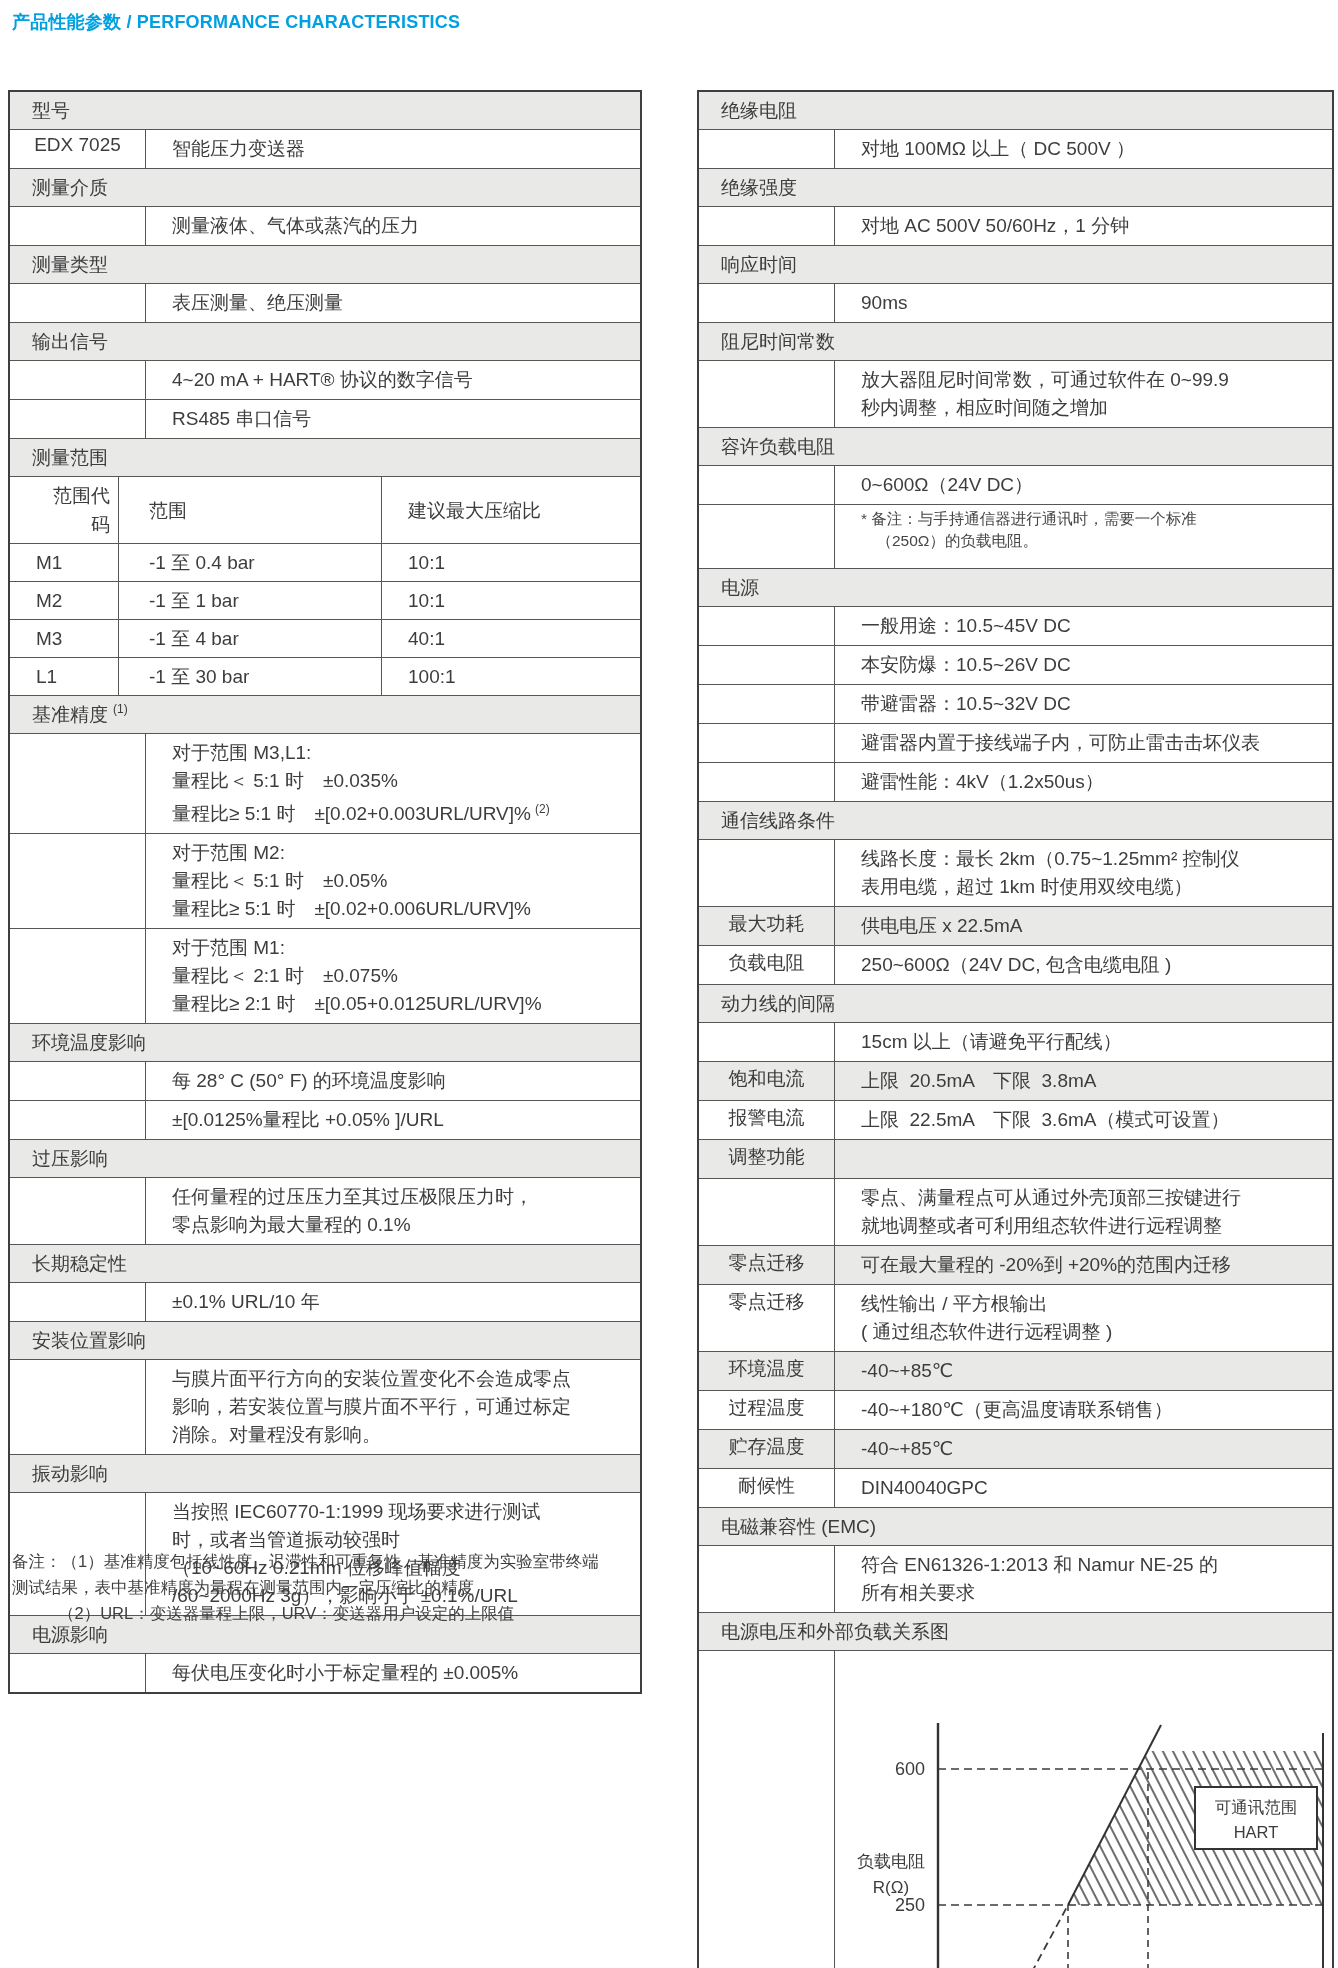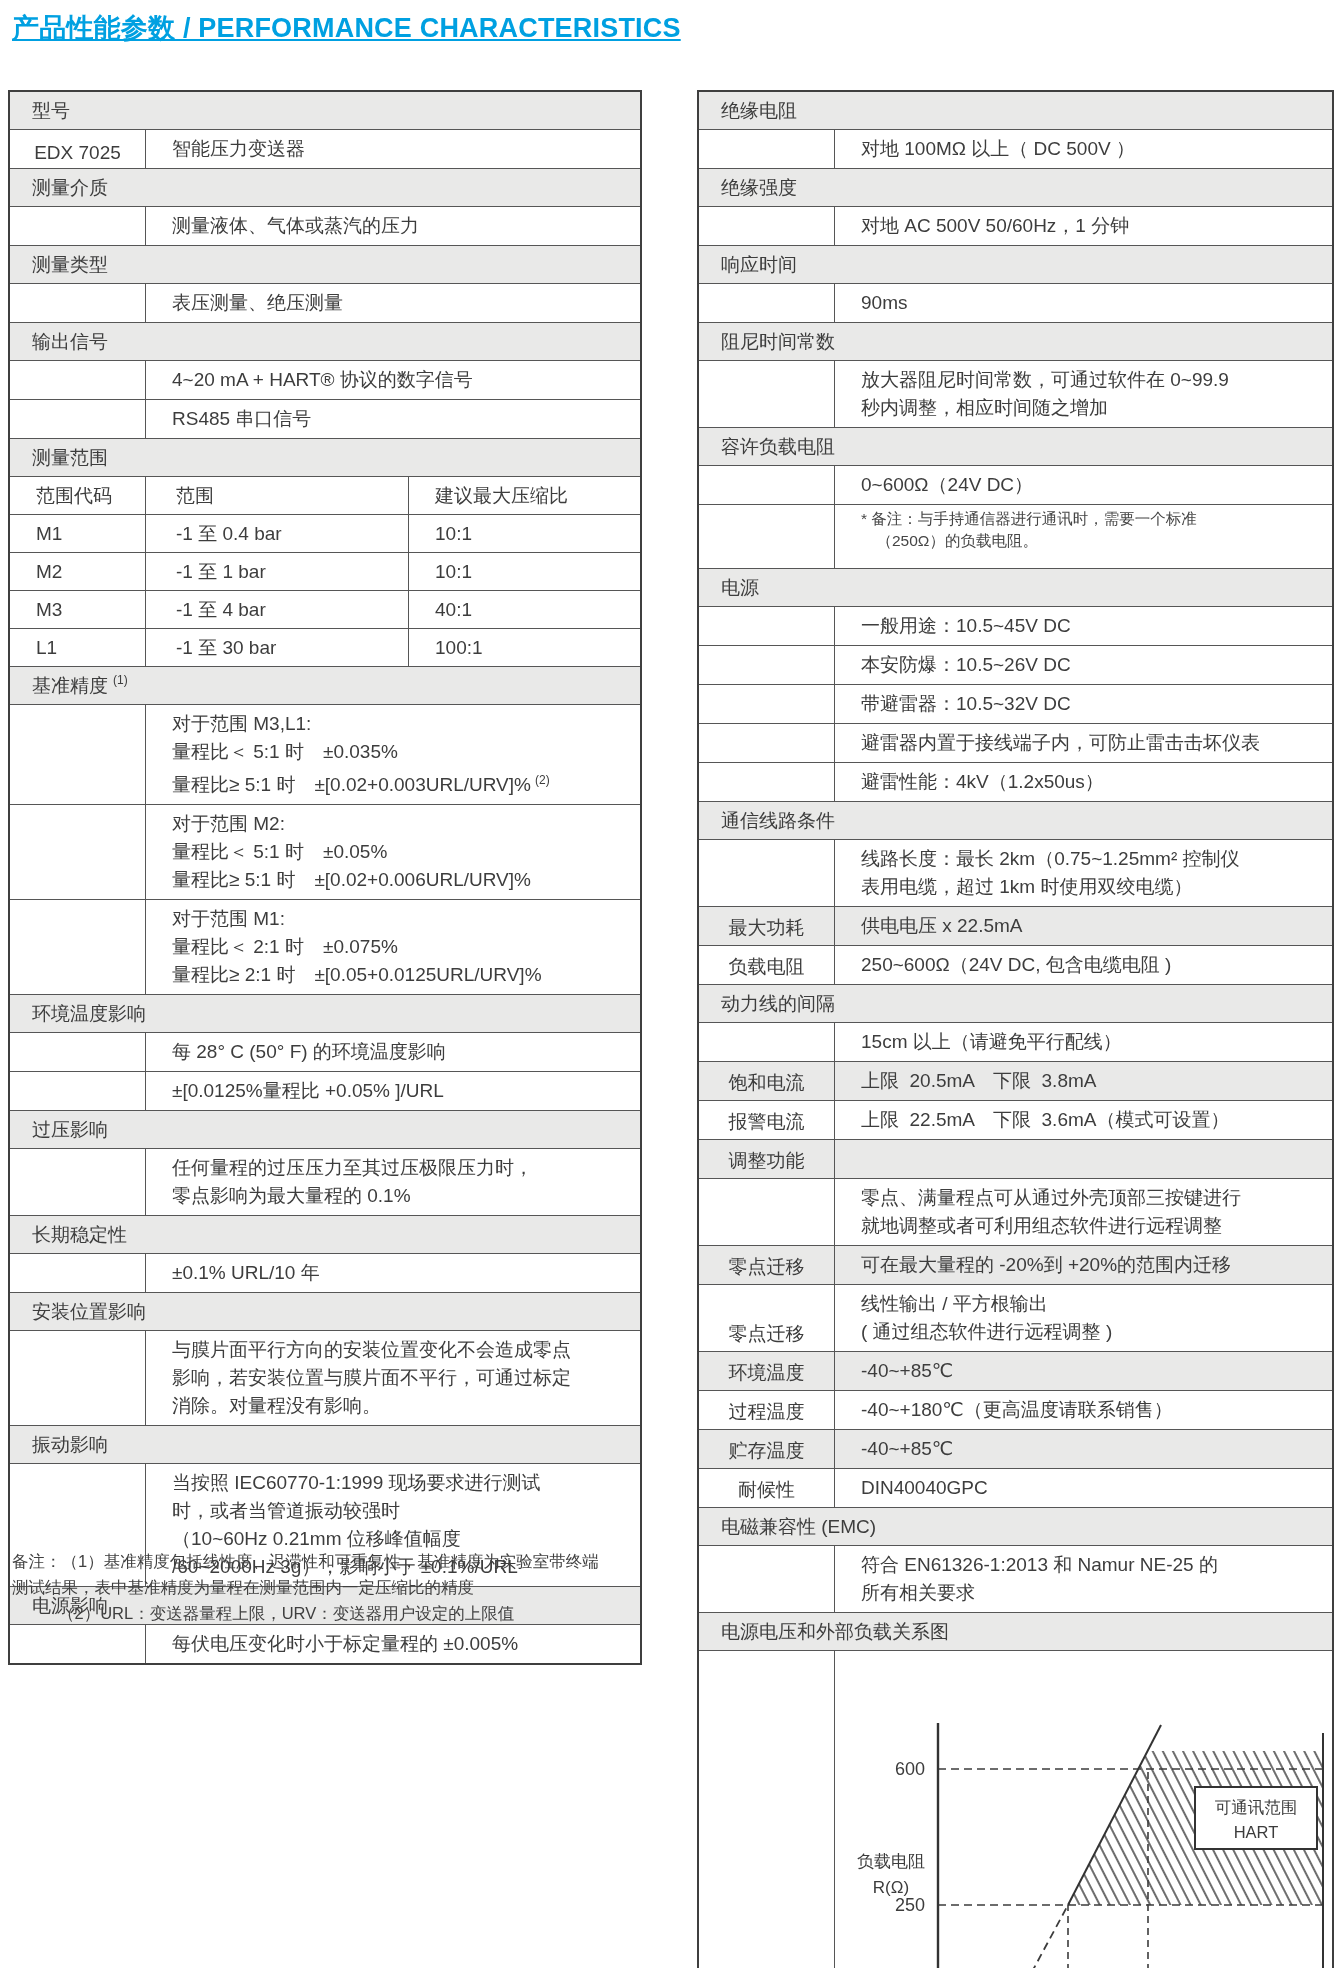--- a/index.html
+++ b/index.html
@@ -3,57 +3,57 @@
 <meta charset="utf-8">
 <style>
   html,body{margin:0;padding:0;}
   body{
     width:1338px;height:1968px;position:relative;background:#ffffff;
     font-family:"Liberation Sans","DejaVu Sans",sans-serif;
     color:#3d3d3d;-webkit-font-smoothing:antialiased;
   }
   .page-title{
     position:absolute;left:12px;top:10px;
-    font-size:27px;font-weight:bold;color:#00a0e1;letter-spacing:0.2px;text-decoration:underline;
+    font-size:18px;font-weight:bold;color:#00a0e1;letter-spacing:0.2px;
   }
   .spec-table{
     position:absolute;background:#fca5a5;
     border:2px solid #3f3f3f;box-sizing:border-box;
   }
   #left-table{left:8px;top:90px;width:634px;}
   #right-table{left:697px;top:90px;width:637px;}
   .trow{display:flex;align-items:stretch;border-top:1px solid #565656;box-sizing:border-box;background:#fff;}
   .trow:first-child{border-top:none;}
   .trow.gray{background:#e9e9e8;}
   .hdr-cell{
     flex:1;padding:4px 10px 4px 22px;font-size:19px;line-height:29px;
     display:flex;align-items:center;
   }
   .hdr-cell .sup{font-size:12px;vertical-align:super;margin-left:5px;transform:translateY(-5px);}
   .label-cell{
     flex:0 0 auto;border-right:1px solid #565656;box-sizing:border-box;
-    display:flex;align-items:flex-end;justify-content:center;
+    display:flex;align-items:flex-start;justify-content:center;
     font-size:19px;text-align:center;padding:4px 4px;
   }
   #left-table .label-cell{width:136px;}
   #right-table .label-cell{width:136px;}
   .value-cell{
     flex:1;padding:5px 12px 5px 26px;display:flex;flex-direction:column;justify-content:center;
     font-size:19px;white-space:pre-wrap;box-sizing:border-box;
   }
   .value-cell .vline{line-height:28px;min-height:28px;}
   .value-cell .sup{font-size:12px;vertical-align:super;margin-left:4px;}
   .trow.note .value-cell{padding-top:3px;padding-bottom:16px;}
   .trow.note .vline{font-size:15.5px;line-height:22px;min-height:22px;color:#454545;}
   .range-cell{
     box-sizing:border-box;border-right:1px solid #565656;
     font-size:19px;line-height:29px;padding:4px 8px 4px 26px;
     display:flex;align-items:center;
   }
-  .range-cell.c0{width:136px;flex:0 0 auto;text-align:right;}
+  .range-cell.c0{width:109px;flex:0 0 auto;text-align:right;}
   .range-cell.c1{width:263px;flex:0 0 auto;padding-left:30px;}
   .range-cell.c2{flex:1;border-right:none;padding-left:26px;}
   .trow{min-height:38px;}
   .trow.header{min-height:37px;}
   .chart-wrap{padding:12px 0 6px 18px;}
   .footnote{
     position:absolute;left:12px;top:1548px;width:615px;
     font-size:16.5px;line-height:26px;color:#3f3f3f;
   }
   .footnote .fline{white-space:pre-wrap;}

